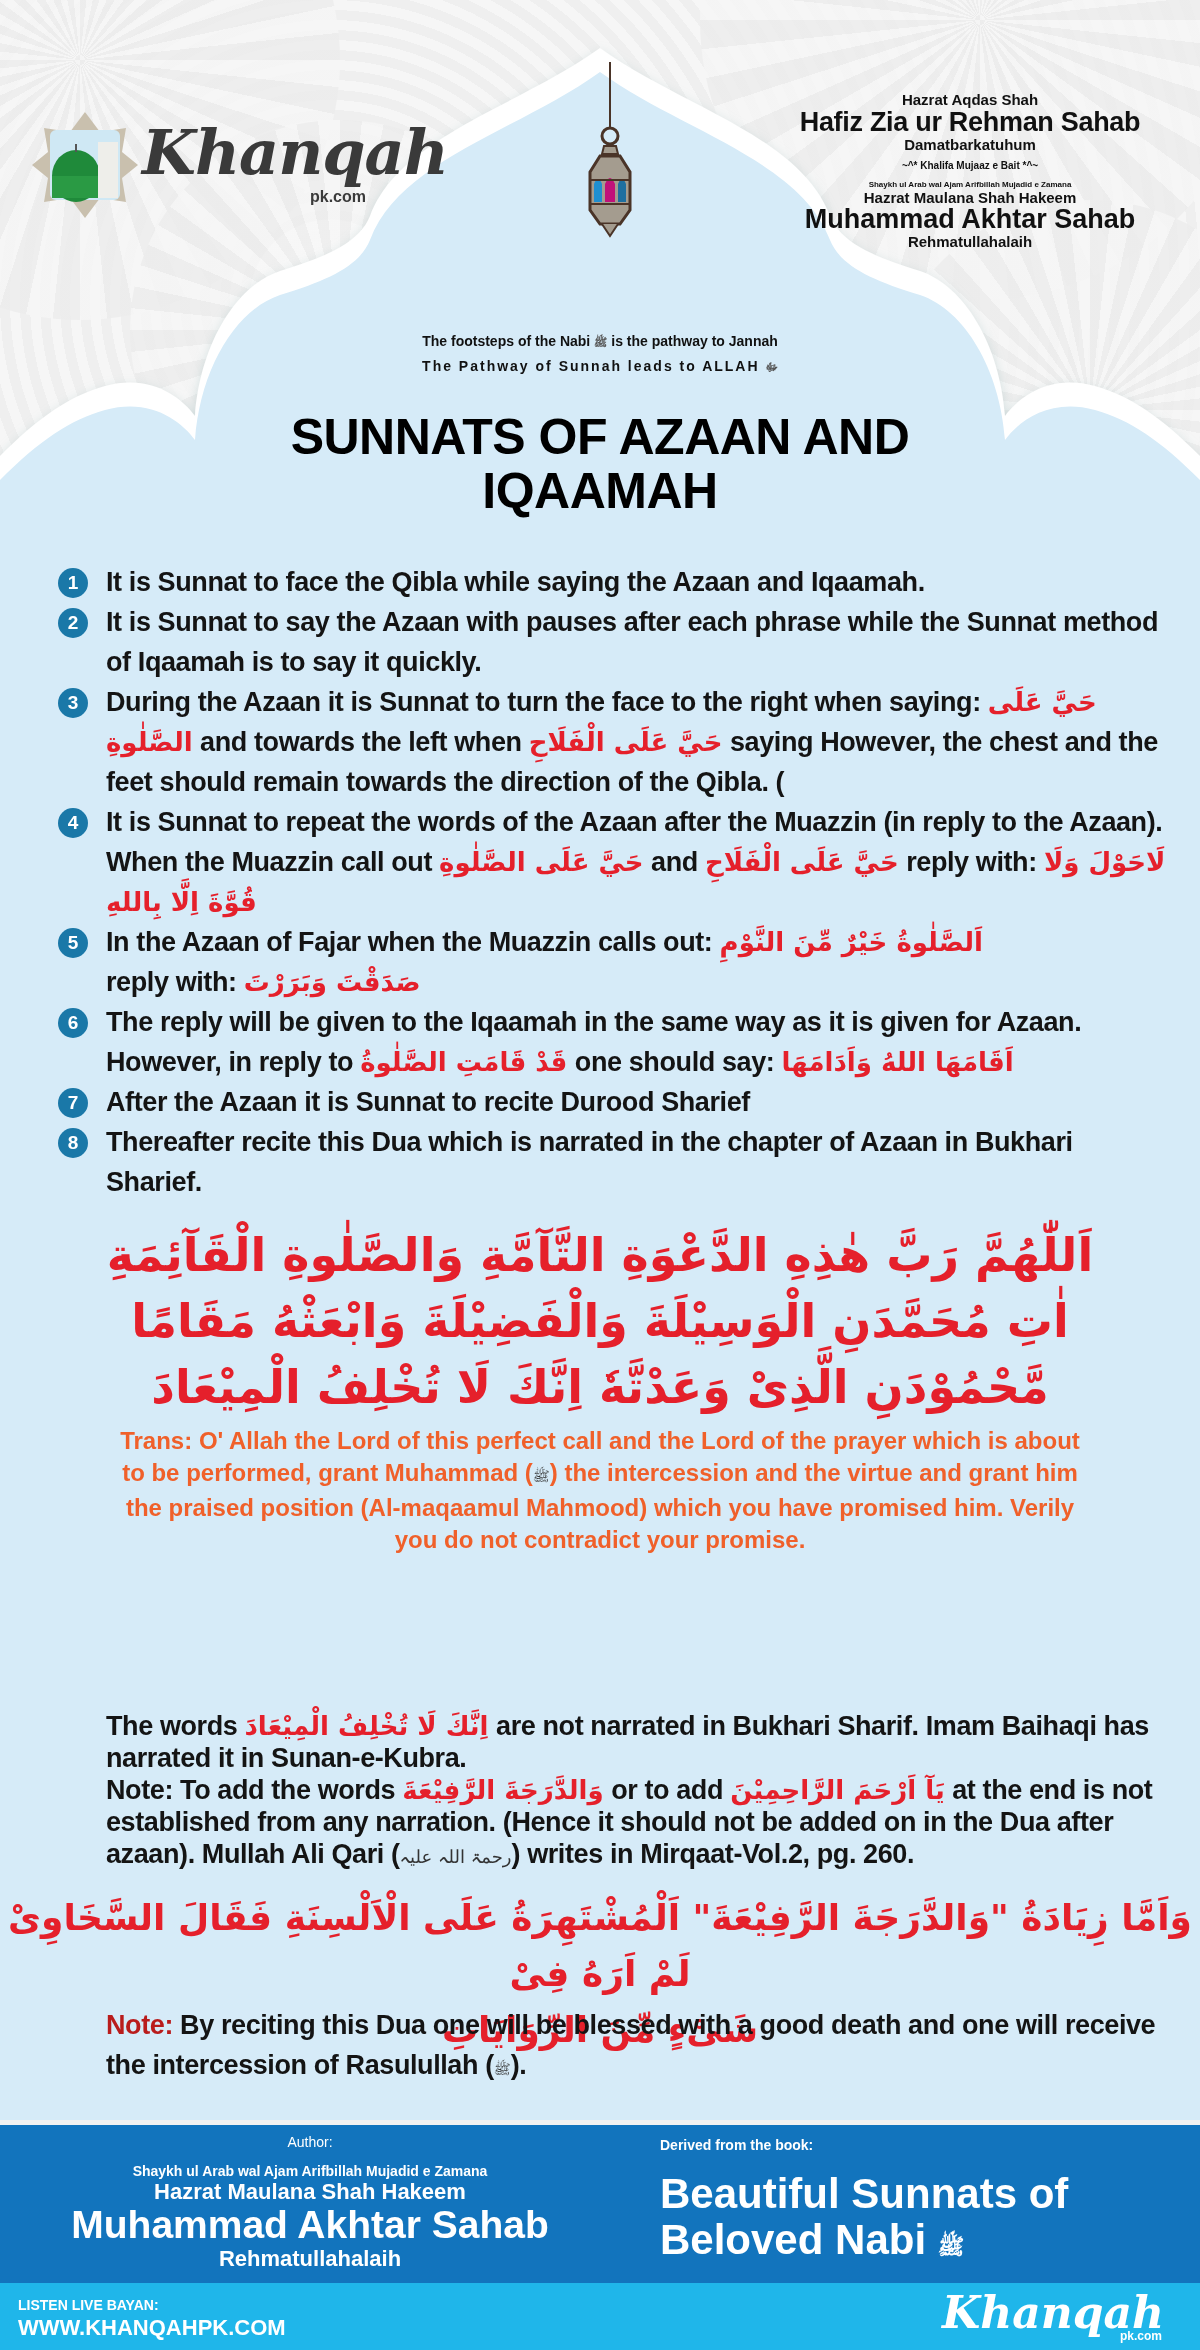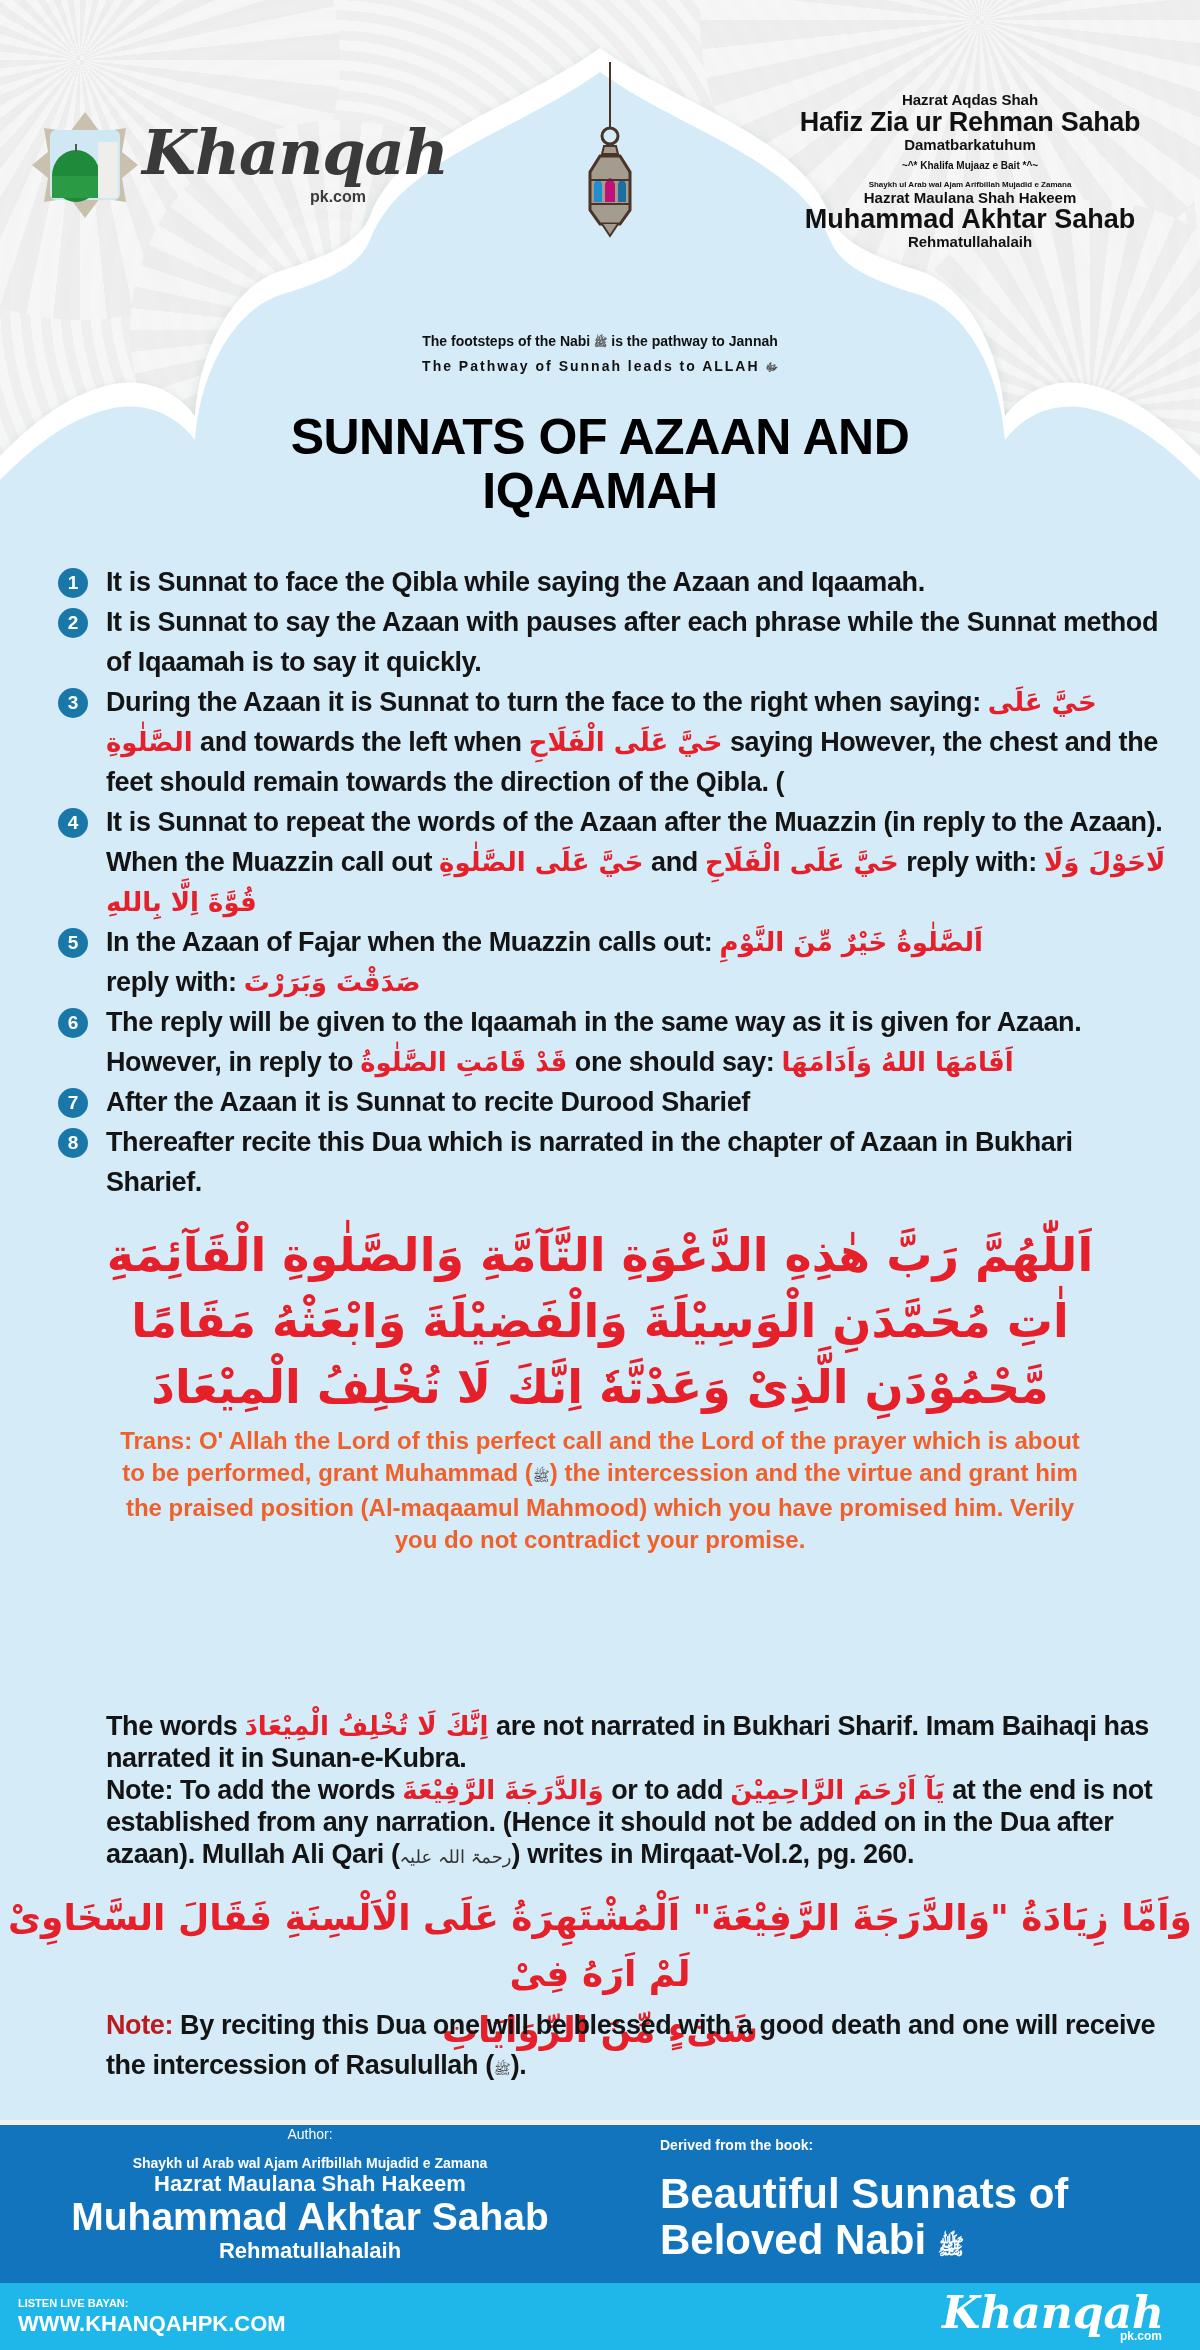--- a/index.html
+++ b/index.html
@@ -99,31 +99,31 @@
   .final-note { position: absolute; left: 106px; top: 2005px; width: 1060px; font-size: 27px; line-height: 40px; font-weight: bold; color: #141414; letter-spacing: -0.4px; }
   .red { color: #b91c1c; }
   .honor-inline { font-family: "DejaVu Serif", serif; font-size: 14px; font-weight: normal; color: #333; }
 
   .footer-top {
     position: absolute; left: 0; top: 2125px; width: 1200px; height: 158px; background: #1274bd; color: #fff;
   }
   .footer-bottom {
     position: absolute; left: 0; top: 2283px; width: 1200px; height: 67px; background: #1fb6ea; color: #fff;
   }
-  .author { position: absolute; left: 0; top: 2px; width: 620px; text-align: center; font-weight: bold; line-height: 1.1; }
+  .author { position: absolute; left: 0; top: 10px; width: 620px; text-align: center; font-weight: bold; line-height: 1.1; }
   .a-1 { font-size: 14px; font-weight: normal; }
   .a-2 { font-size: 14px; margin-top: 14px; }
   .a-3 { font-size: 22px; }
   .a-4 { font-size: 39px; font-weight: 900; }
   .a-5 { font-size: 22px; }
   .book { position: absolute; left: 660px; top: 12px; width: 540px; text-align: left; font-weight: bold; }
   .b-1 { font-size: 14px; }
   .b-2 { font-size: 42px; font-weight: 900; line-height: 46px; margin-top: 18px; }
   .listen { position: absolute; left: 18px; top: 14px; font-weight: 900; }
-  .l-1 { font-size: 11px; }
+  .l-1 { font-size: 14px; }
   .l-2 { font-size: 22px; margin-top: 2px; }
   .foot-logo { position: absolute; right: 36px; top: 4px; font-family: "DejaVu Serif", serif; font-style: italic; font-weight: bold; font-size: 44px; color: #fff; }
   .foot-logo-sub { position: absolute; right: 38px; top: 46px; font-size: 12px; font-weight: bold; color: #fff; }
 </style>
 </head>
 <body>
 
 <div class="bg-pattern">
   <div class="mand" style="left:-180px;top:-200px;width:520px;height:520px;"></div>
   <div class="mand" style="left:130px;top:120px;width:420px;height:420px;"></div>

